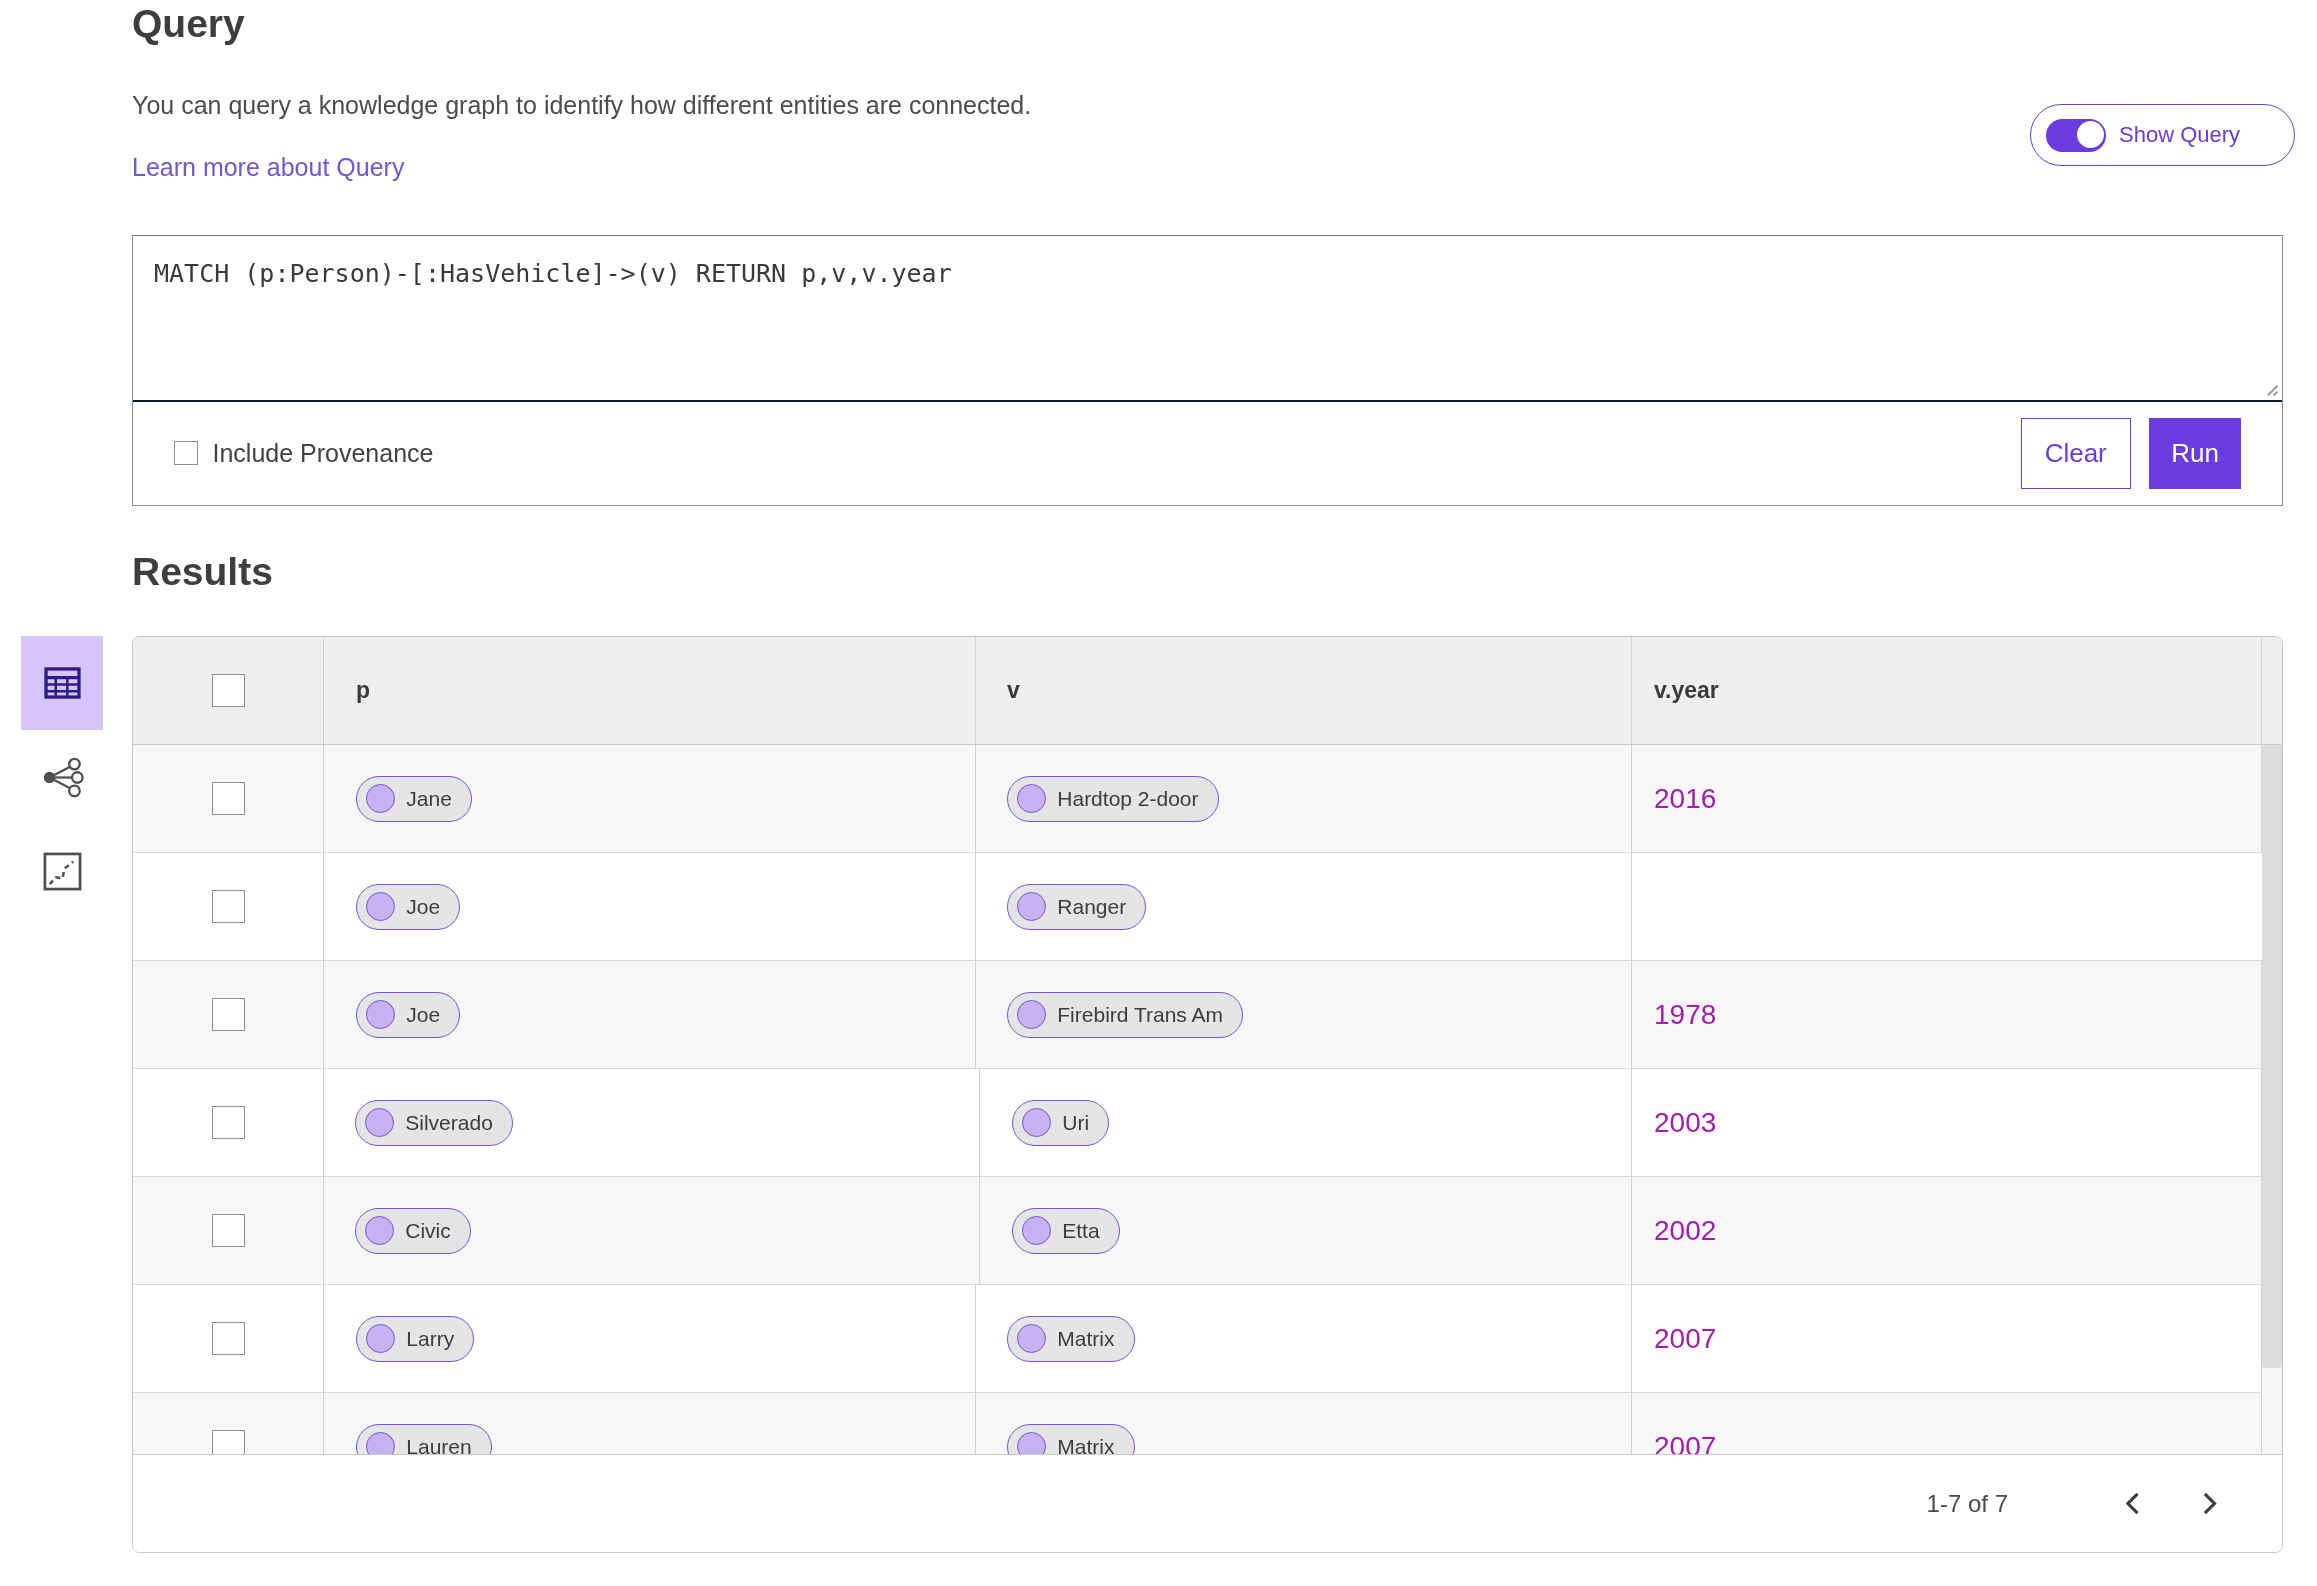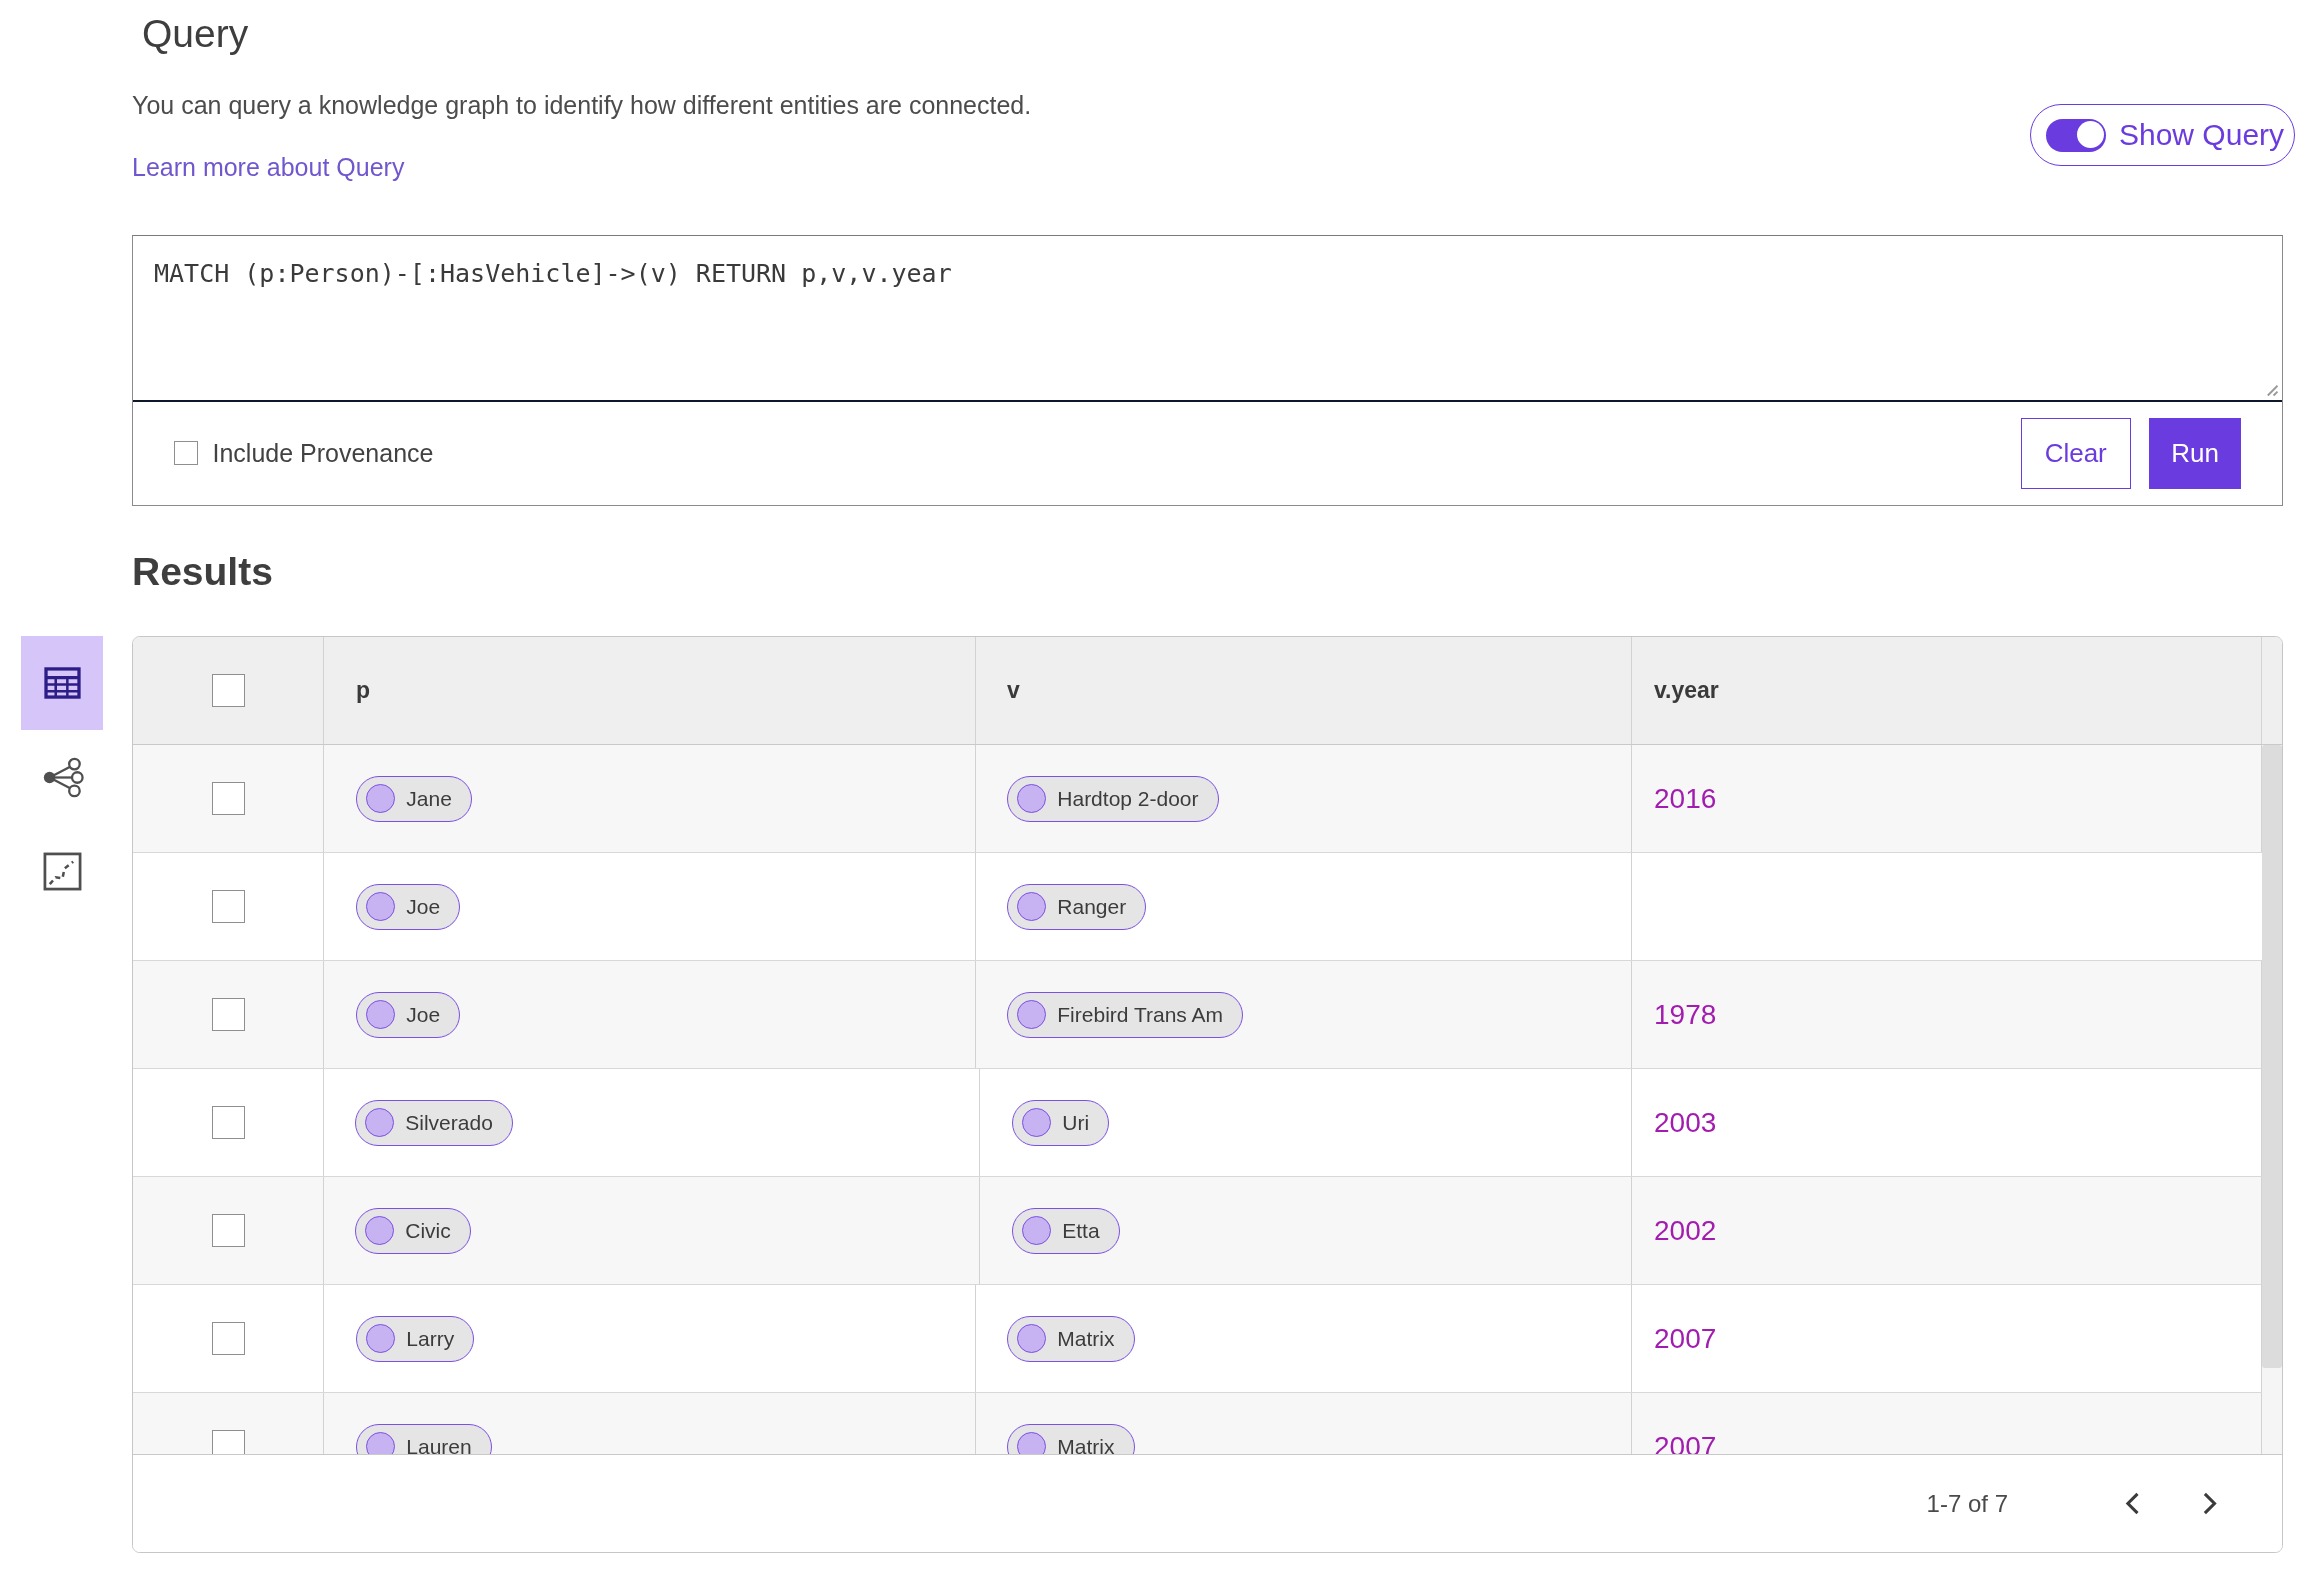--- a/index.html
+++ b/index.html
@@ -1,31 +1,31 @@
 <!DOCTYPE html>
 <html><head>
 <meta charset="utf-8">
 <style>
   html,body{margin:0;padding:0;background:#ffffff;}
   .canvas{
     position:relative;width:2317px;height:1586px;background:#ffffff;
     font-family:"Liberation Sans",sans-serif;overflow:hidden;
   }
   
-  .page-title{position:absolute;left:132px;top:1.9px;font-size:39px;font-weight:normal;color:#3e3e3e;margin:10px;}
+  .page-title{position:absolute;left:132px;top:1.9px;font-size:39px;font-weight:bold;color:#3e3e3e;margin:0;}
   .page-desc{position:absolute;left:132px;top:91px;font-size:25px;color:#4c4c4c;margin:0;}
   .learn-link{position:absolute;left:132px;top:153px;font-size:25px;color:#7157ce;text-decoration:none;cursor:pointer;}
   .show-query-pill{
     position:absolute;left:2030px;top:104px;width:265px;height:62px;box-sizing:border-box;
     border:1.9px solid #6a3bde;border-radius:33px;background:#ffffff;
     display:flex;align-items:center;padding:0 15.4px;cursor:pointer;
   }
   .toggle-track{position:relative;width:60px;height:33px;border-radius:16.4px;background:#6a3bde;flex:0 0 auto;}
   .toggle-knob{position:absolute;right:2.9px;top:2.9px;width:27px;height:27px;border-radius:50%;background:#ffffff;}
-  .toggle-label{font-size:30px;color:#6a3bde;margin-left:12.6px;white-space:nowrap;}
+  .toggle-label{font-size:22px;color:#6a3bde;margin-left:12.6px;white-space:nowrap;}
   
   .query-panel{
     position:absolute;left:132px;top:235px;width:2151px;height:271px;box-sizing:border-box;
     border:1px solid #8b8b8b;border-top:1.9px solid #7a7a7a;background:#ffffff;
   }
   .query-editor{position:relative;height:166px;box-sizing:border-box;border-bottom:2px solid #0f172a;padding:23px 21px;}
   .query-text{font-family:"DejaVu Sans Mono",monospace;font-size:25px;color:#3a3a3a;white-space:pre;}
   .resize-handle{position:absolute;right:2.9px;bottom:2.9px;}
   .panel-footer{height:102px;display:flex;align-items:center;padding:0 41px;box-sizing:border-box;}
   .checkbox{display:inline-block;box-sizing:border-box;background:#ffffff;border:1.9px solid #8f8f8f;}

